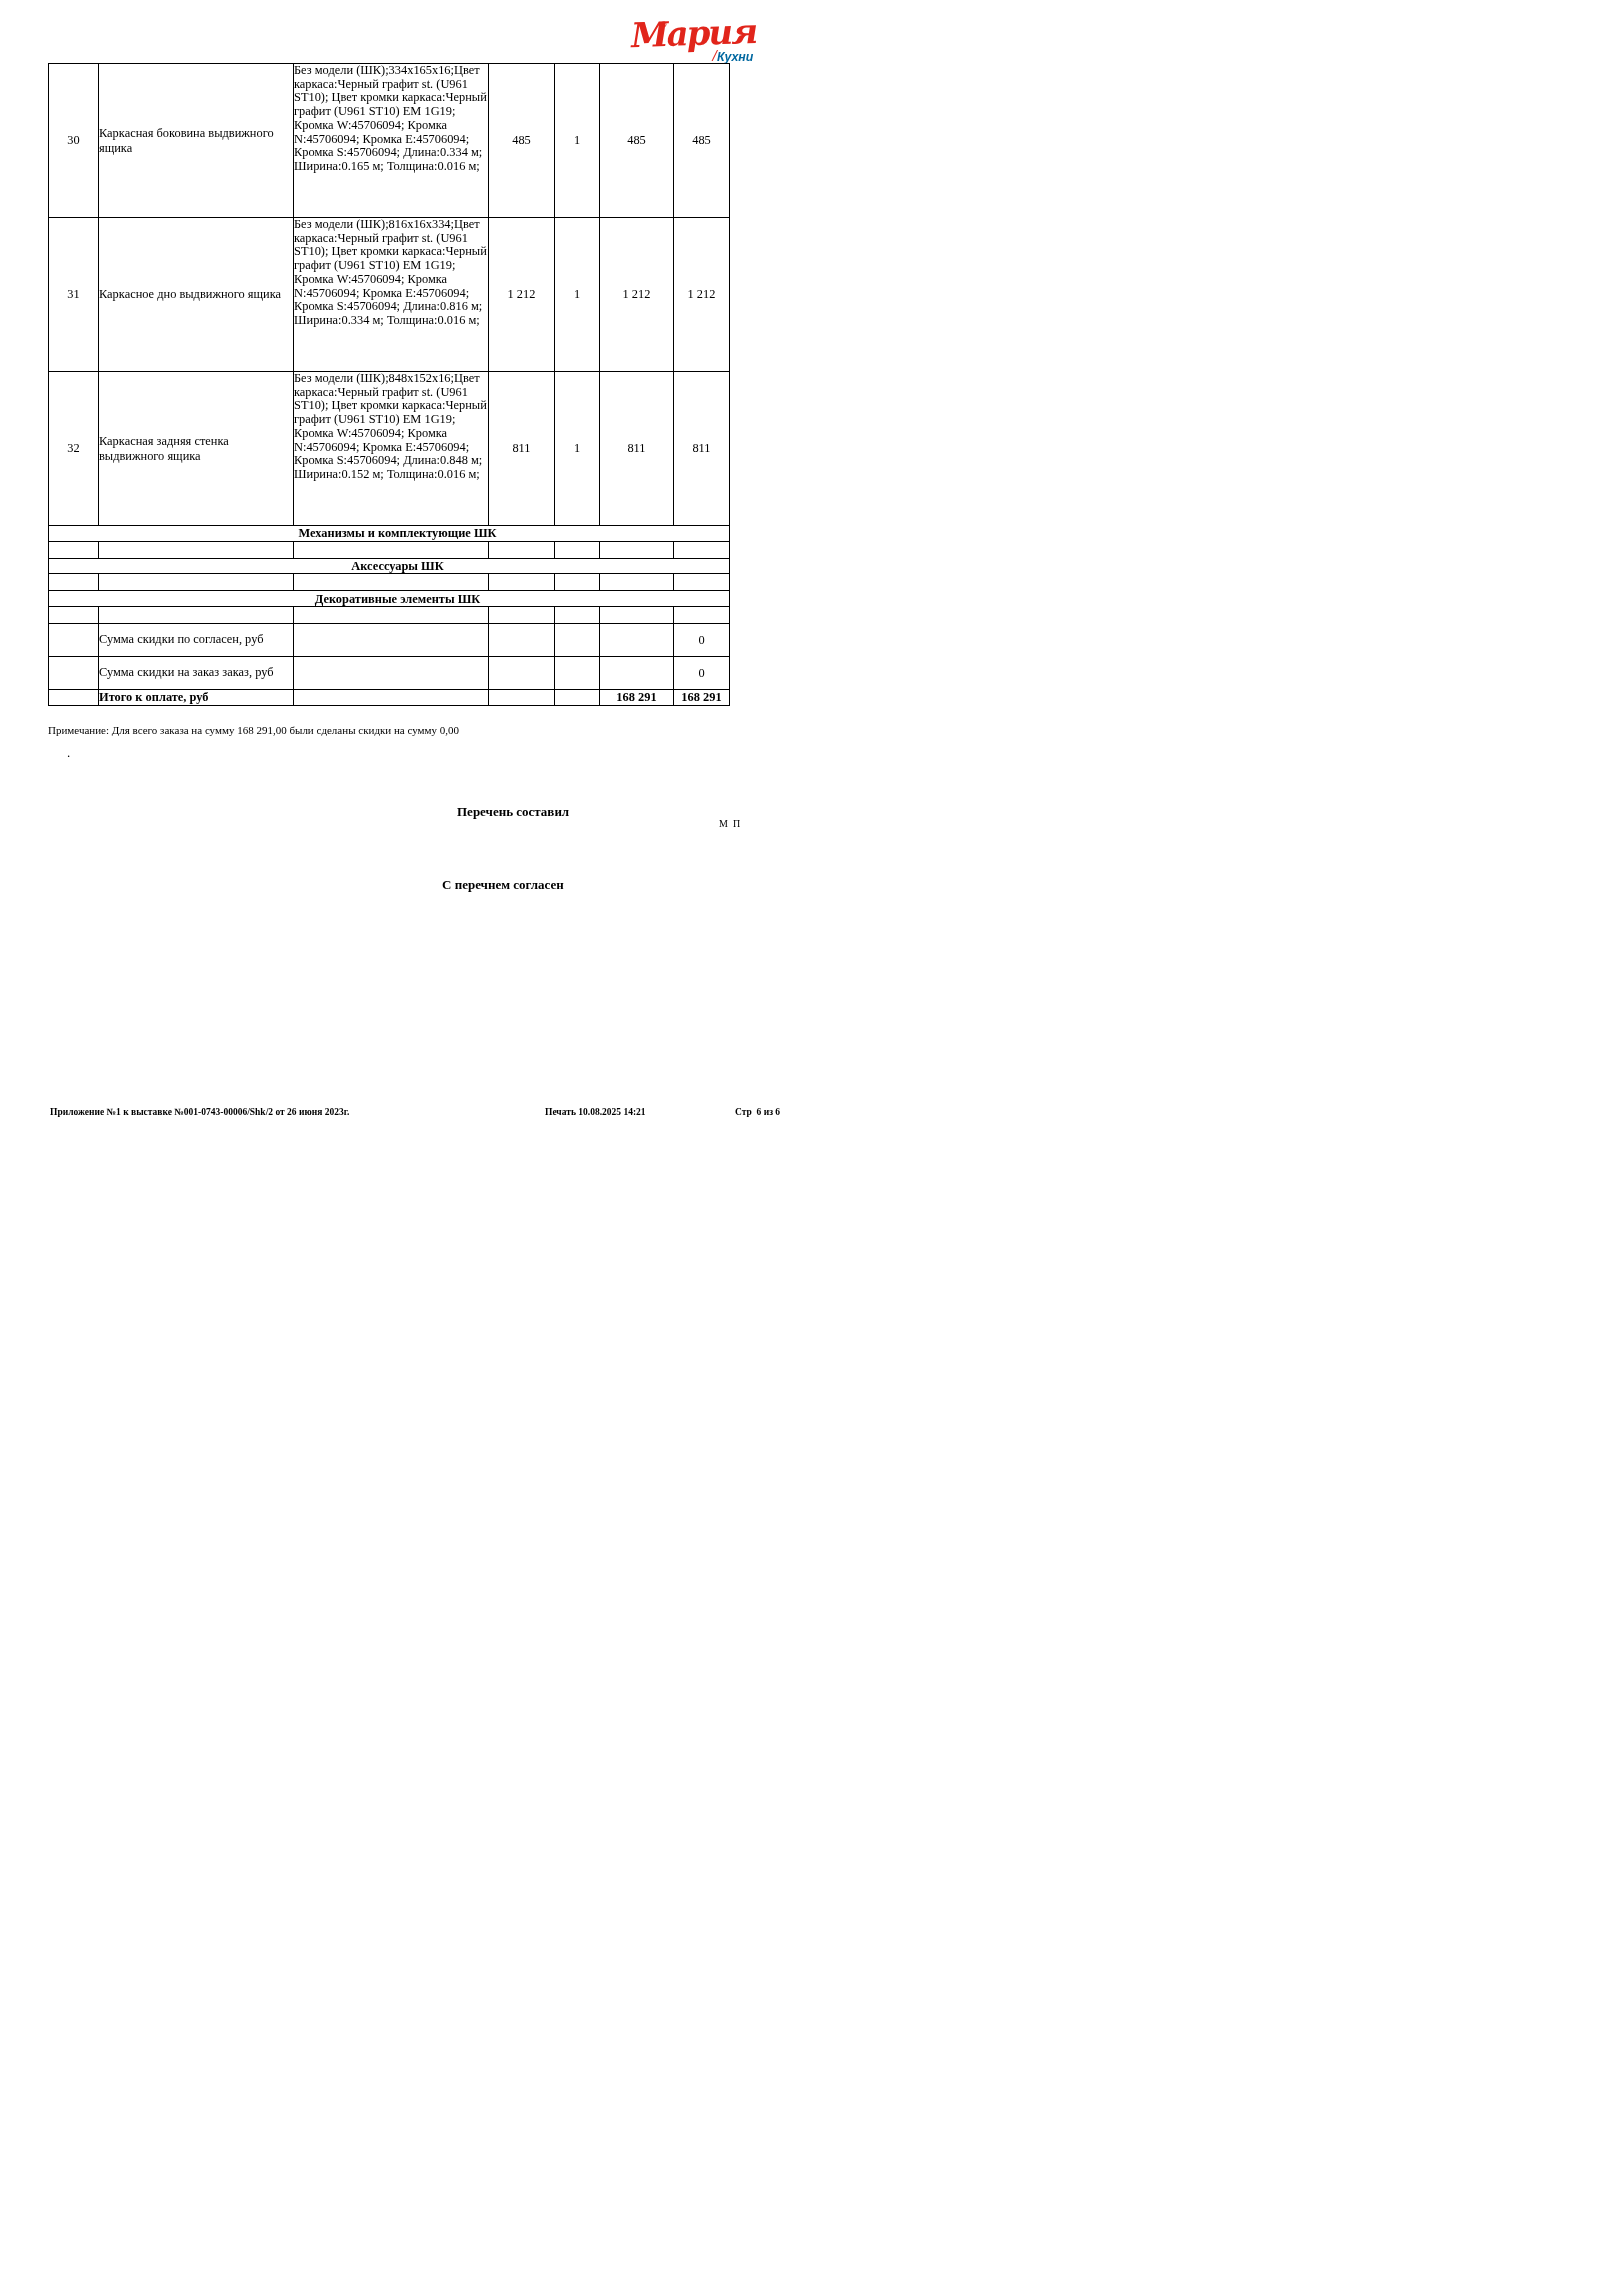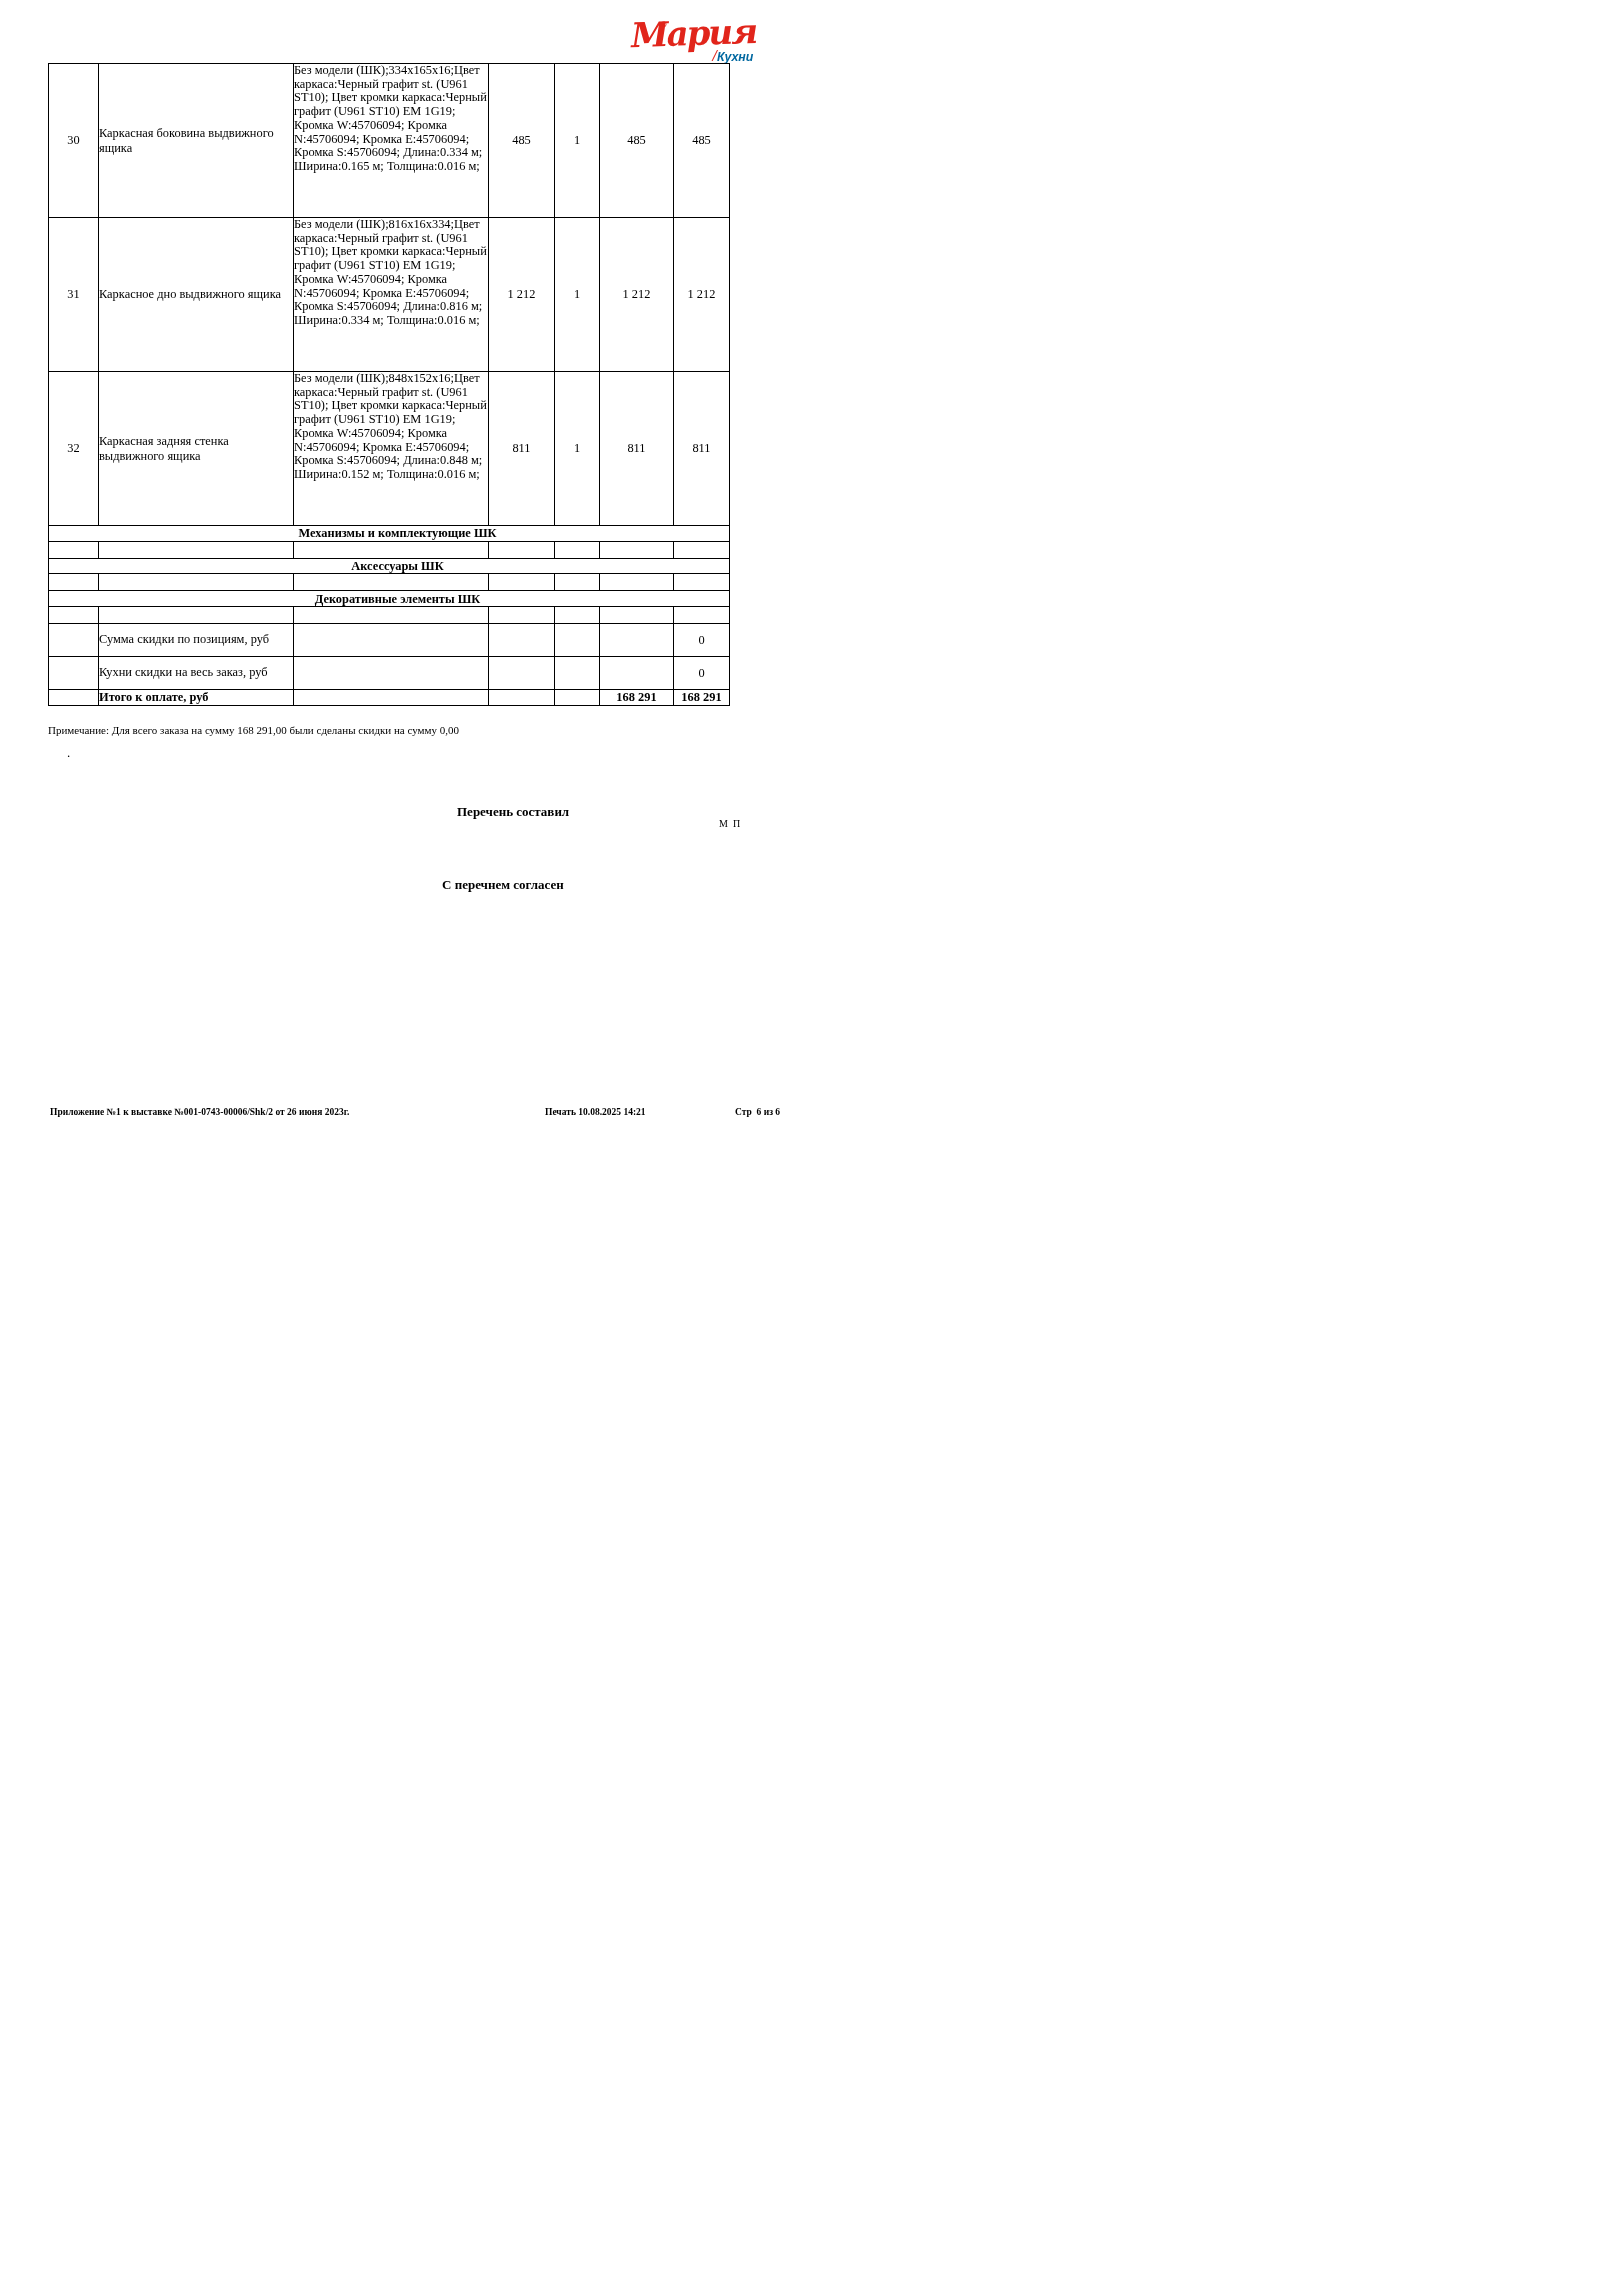--- a/index.html
+++ b/index.html
@@ -157,31 +157,31 @@
         <td></td>
         <td></td>
         <td></td>
         <td></td>
         <td></td>
         <td></td>
   </tr>
 
   <tr class="summary-row">
     <td></td>
-    <td class="c-label">Сумма скидки по позициям, руб</td>
+    <td class="c-label">Сумма скидки по согласен, руб</td>
     <td></td>
         <td></td>
         <td></td>
         <td></td>
     <td class="c-mid">0</td>
   </tr>
 
   <tr class="summary-row">
     <td></td>
-    <td class="c-label">Кухни скидки на весь заказ, руб</td>
+    <td class="c-label">Сумма скидки на заказ заказ, руб</td>
     <td></td>
         <td></td>
         <td></td>
         <td></td>
     <td class="c-mid">0</td>
   </tr>
 
   <tr class="total-row">
     <td></td>
     <td class="c-label">Итого к оплате, руб</td>

